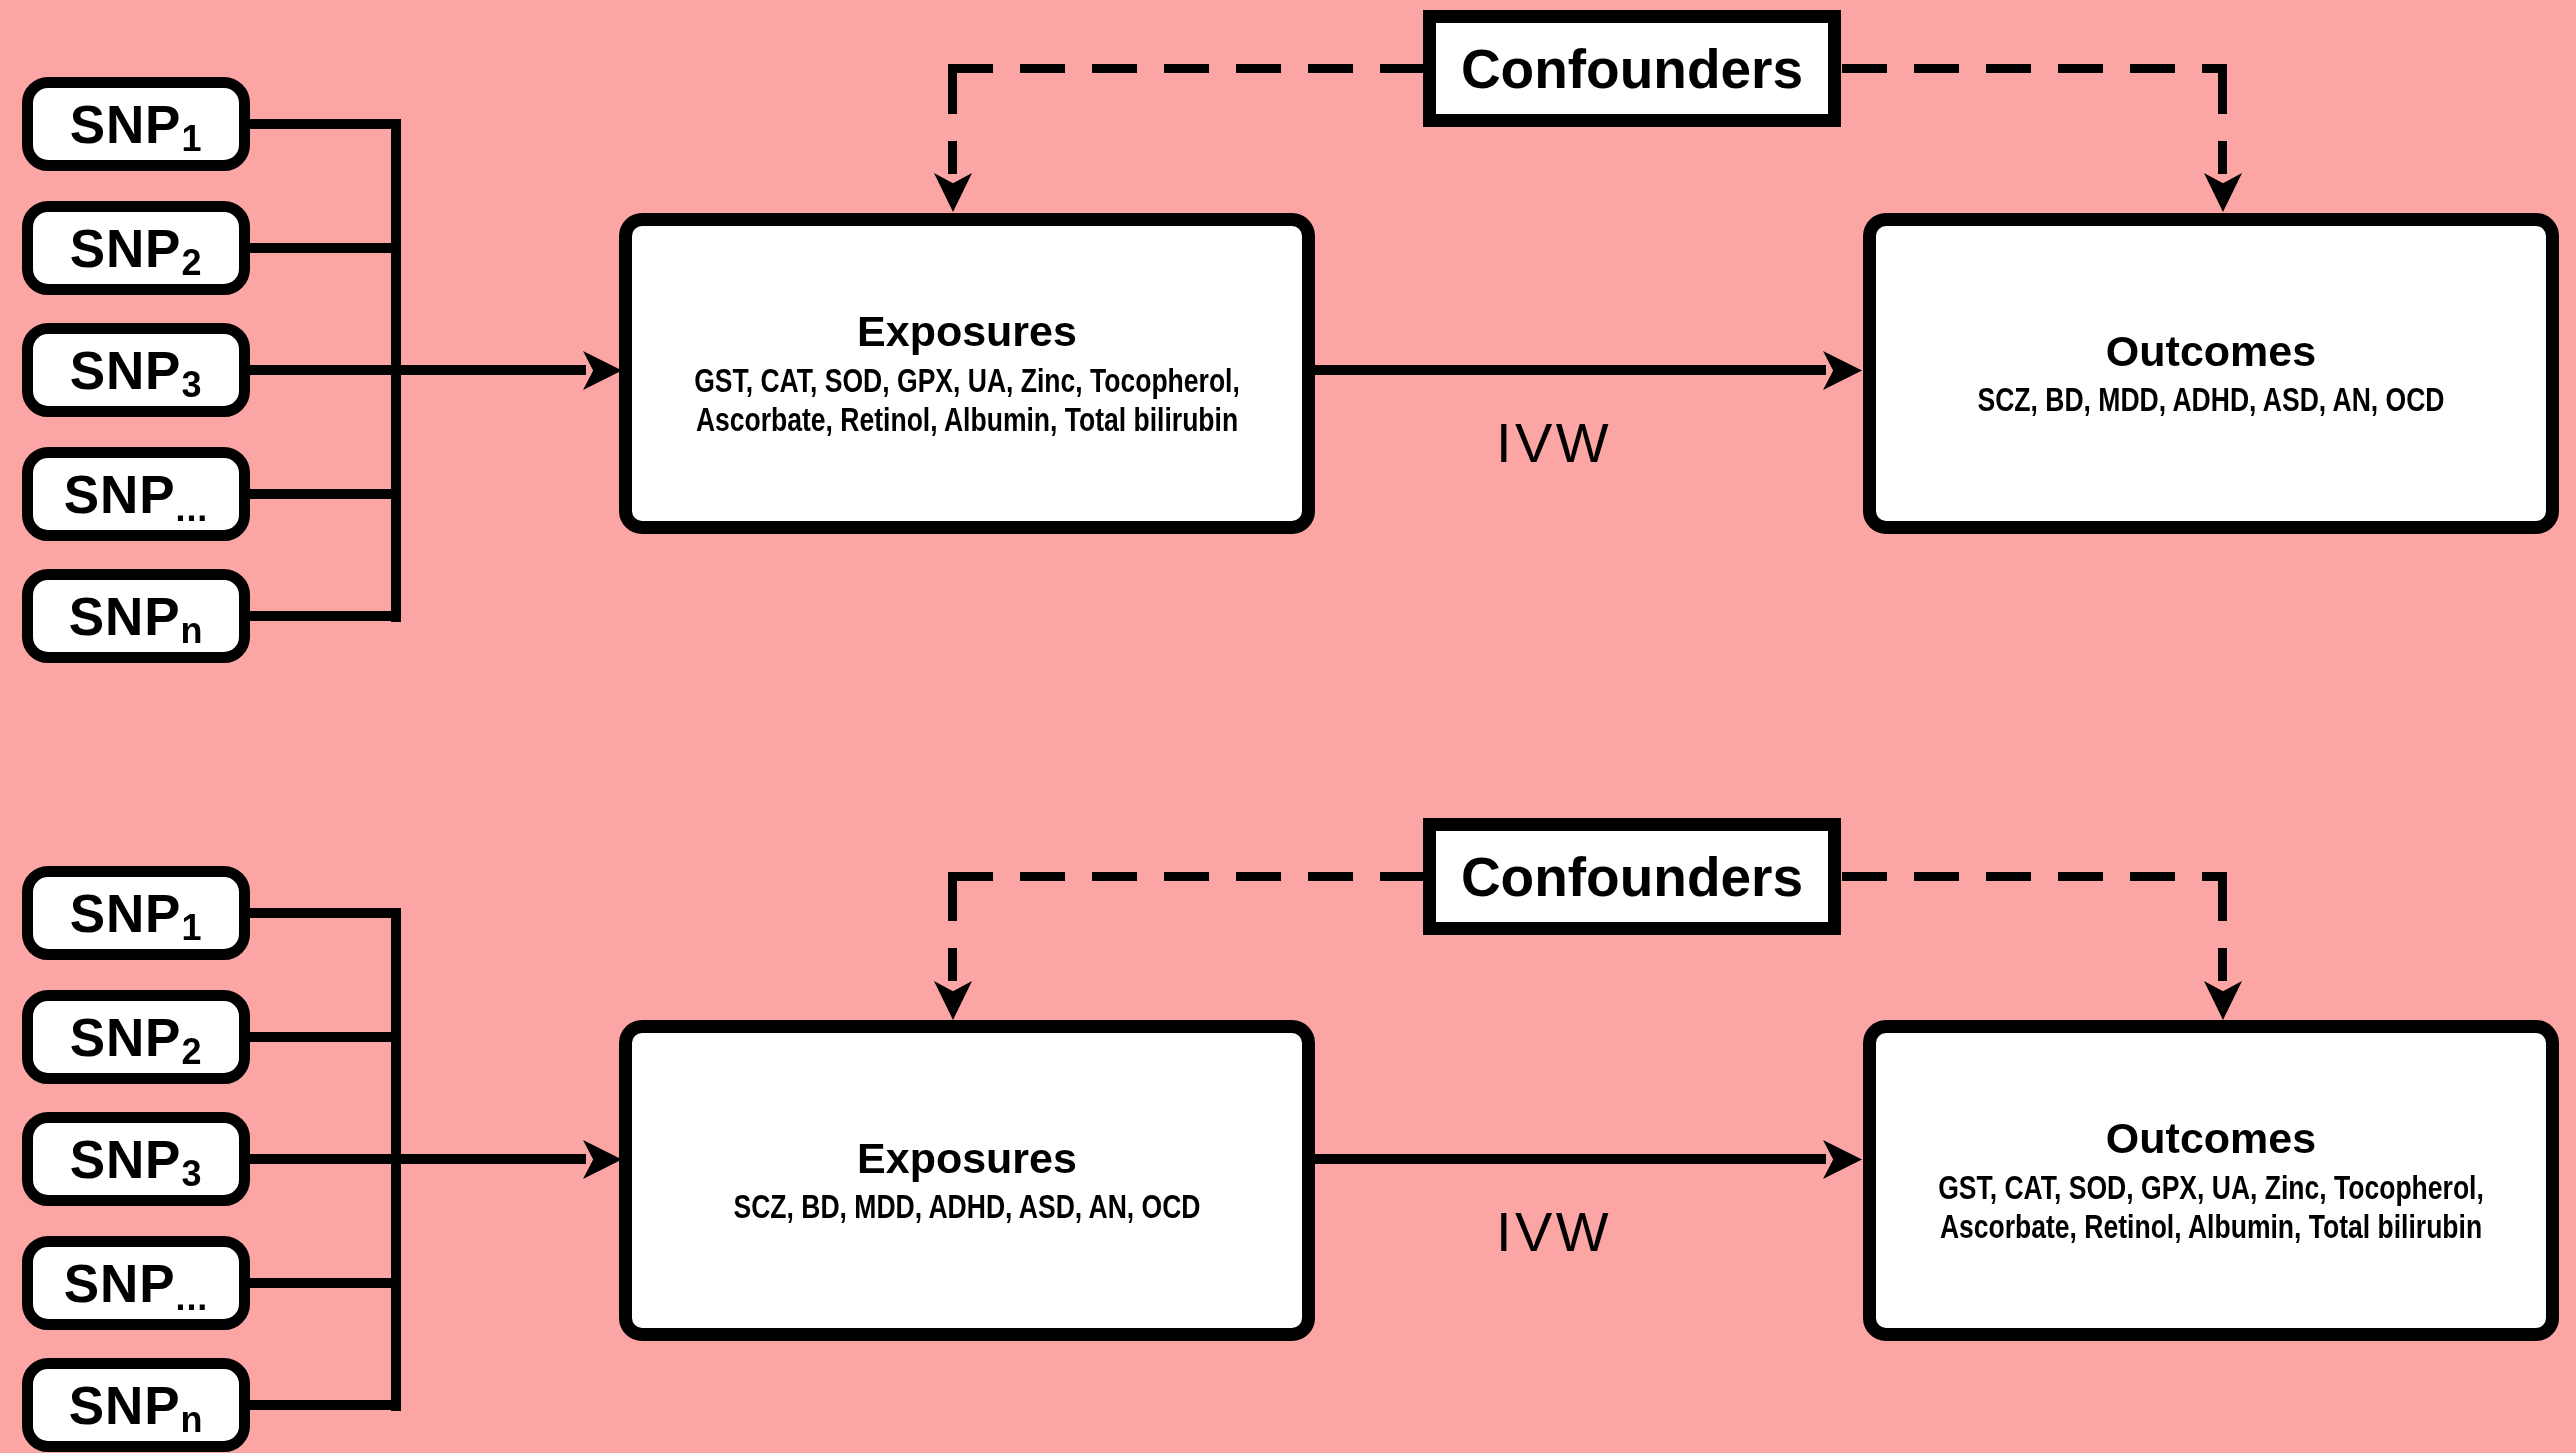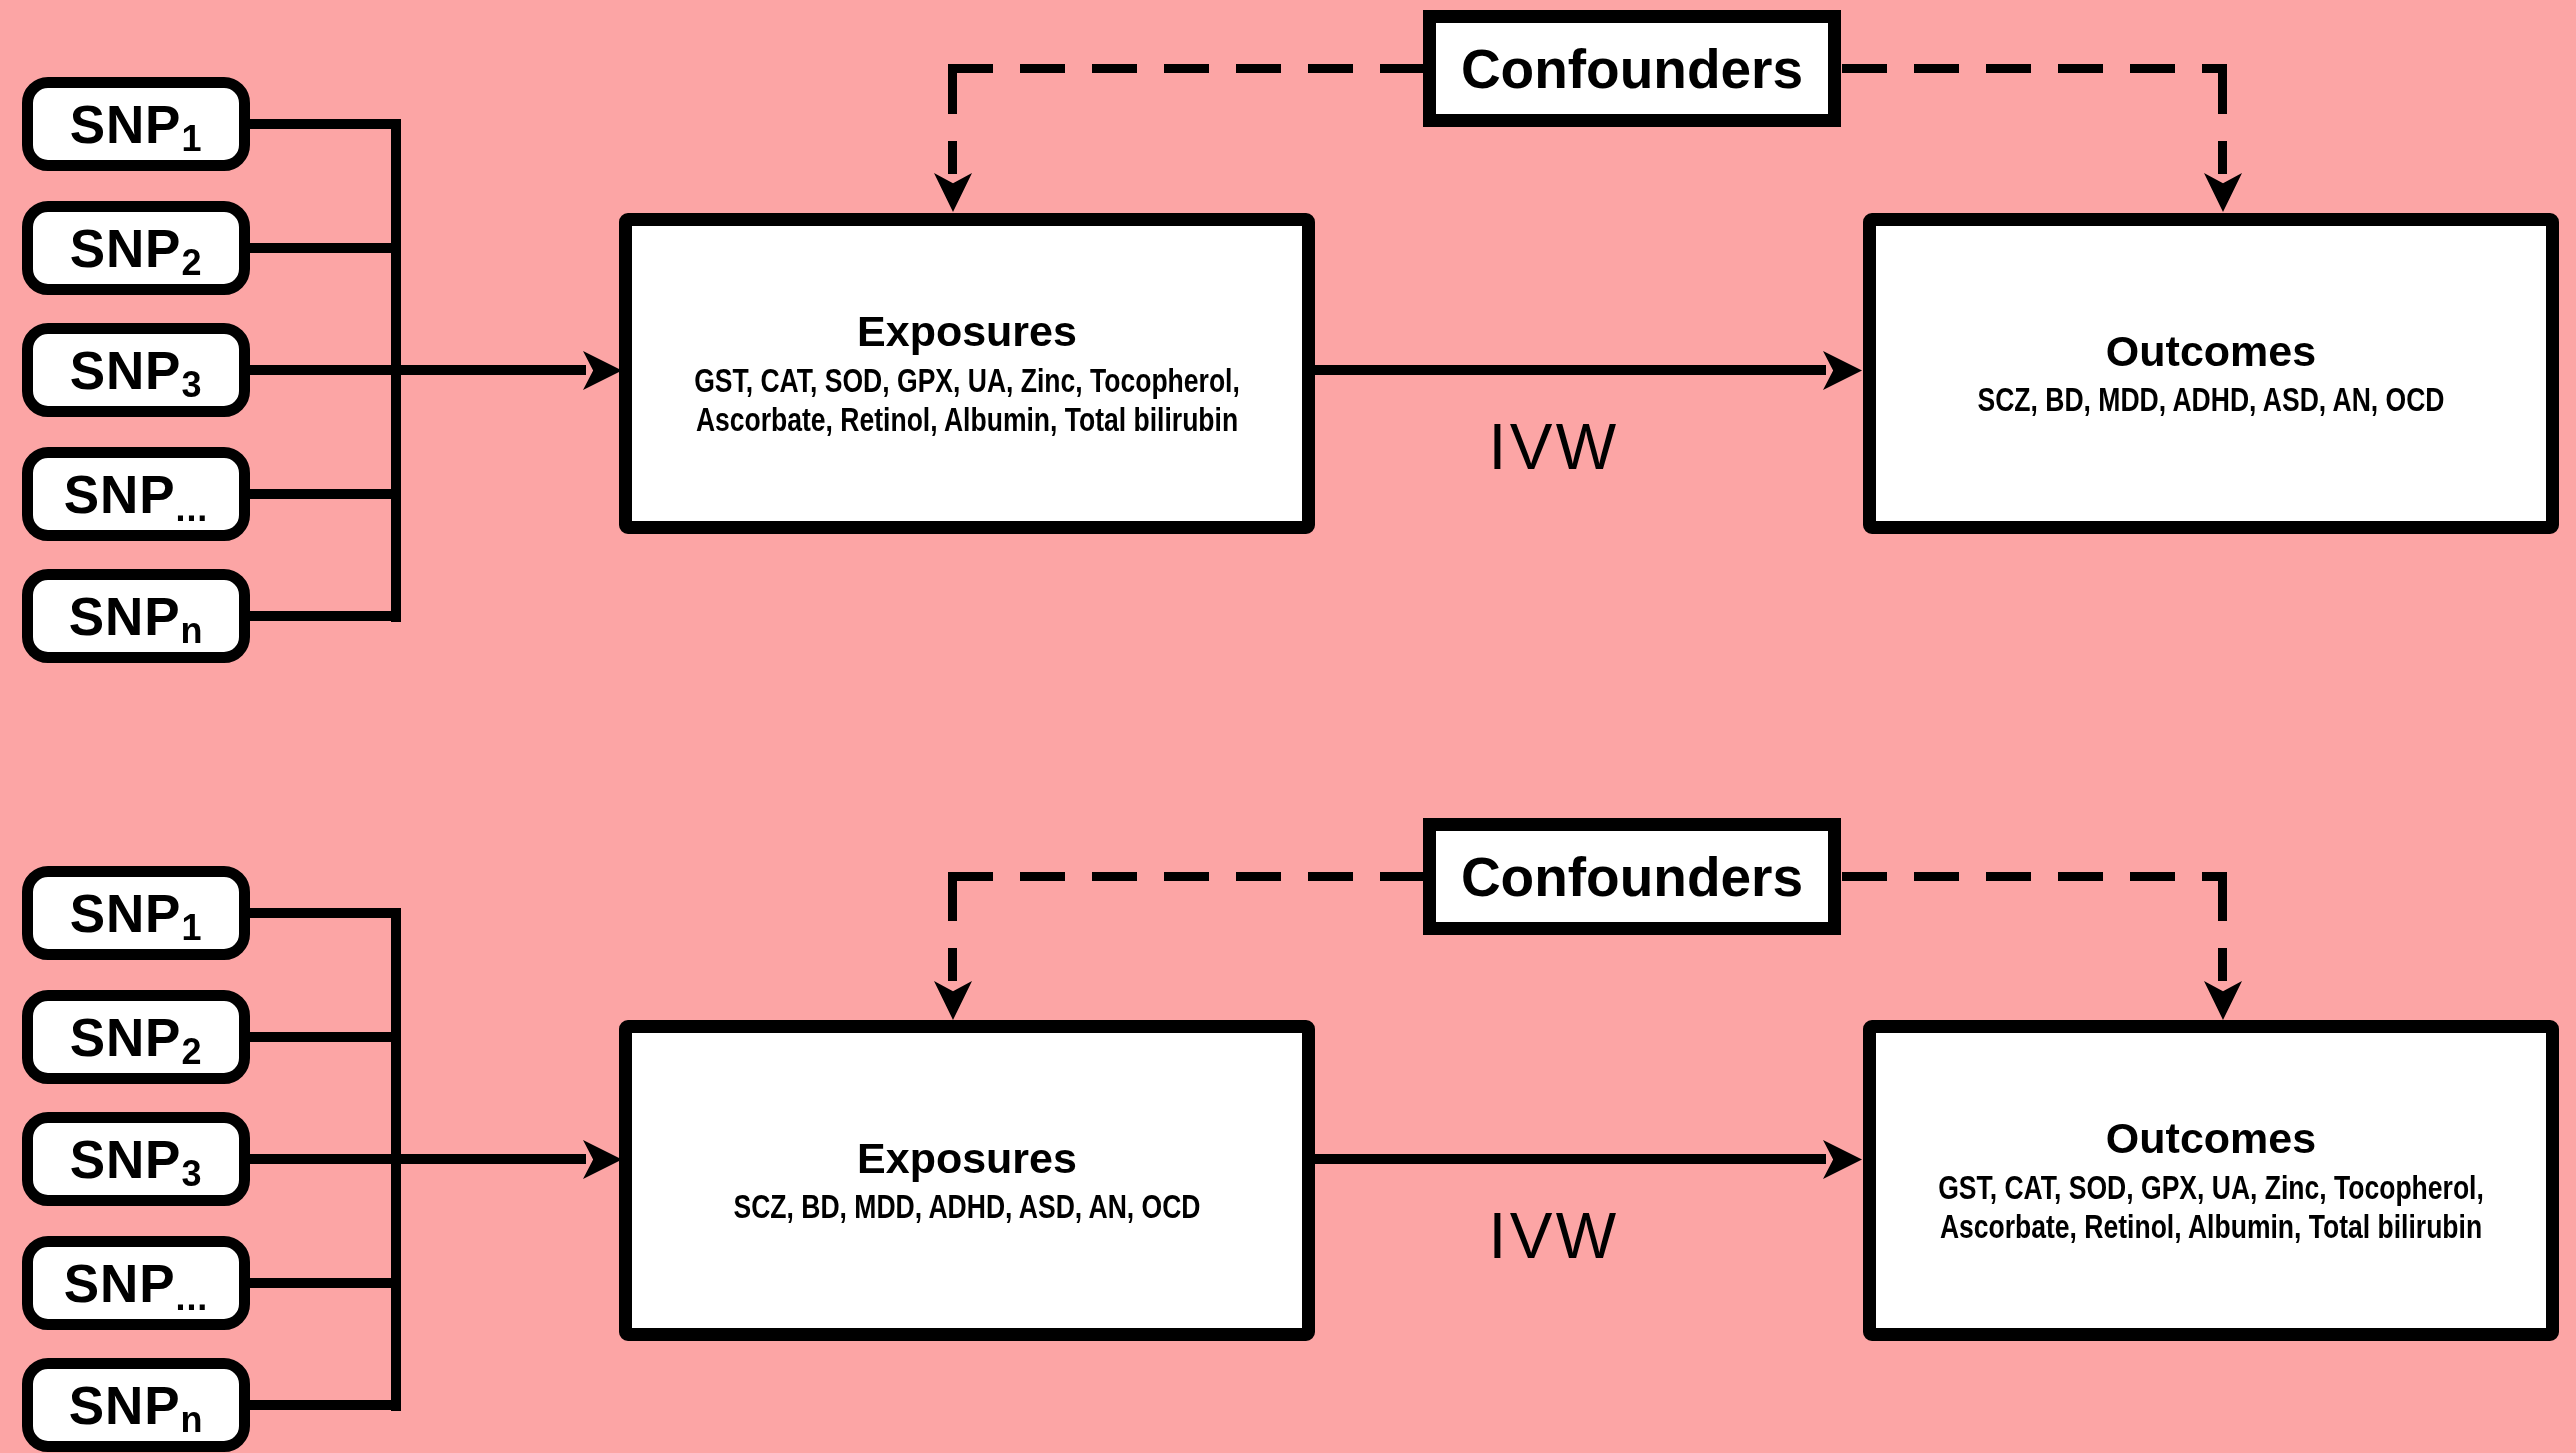--- a/index.html
+++ b/index.html
@@ -14,21 +14,21 @@
     position:absolute;left:22px;width:228px;height:94px;
     border:11px solid #000;border-radius:26px;background:#fff;
     display:flex;align-items:center;justify-content:center;
     font-weight:bold;font-size:53px;letter-spacing:0.9px;
   }
   .snp-sub{display:inline-block;font-size:36px;transform:translateY(14.6px);}
 
   
   .bigbox{
     position:absolute;width:696px;height:321px;background:#fff;
-    border:13px solid #000;border-radius:9px;
+    border:13px solid #000;border-radius:23px;
     display:flex;flex-direction:column;align-items:center;justify-content:center;
     text-align:center;
   }
   .box-title{font-size:43px;font-weight:bold;line-height:1.1;margin-bottom:5.1px;}
   .box-sub{
     width:806px;font-size:34px;font-weight:bold;line-height:1.15;
     transform:scaleX(0.78);transform-origin:50% 50%;
   }
 
   
@@ -45,21 +45,21 @@
   .dash-v{position:absolute;width:9.4px;background:repeating-linear-gradient(180deg,#000 0 45px,transparent 45px 72px);}
 
   
   .arr-r{position:absolute;width:39px;height:39px;background:#000;
          clip-path:polygon(0 0,100% 50%,0 100%,26% 50%);}
   .arr-d{position:absolute;width:38px;height:39px;background:#000;
          clip-path:polygon(0 0,50% 26%,100% 0,50% 100%);}
 
   
   .ivw{position:absolute;left:1315px;width:478px;text-align:center;
-       font-size:64px;font-weight:400;letter-spacing:3.4px;}
+       font-size:56px;font-weight:400;letter-spacing:3.4px;}
 
   
   .p1-snp0{top:77px}.p1-snp1{top:201px}.p1-snp2{top:323px}.p1-snp3{top:447px}.p1-snp4{top:569px}
   .p1-conn0{left:250px;top:119px;width:146px}
   .p1-conn1{left:250px;top:243px;width:146px}
   .p1-conn2{left:250px;top:365px;width:336px}
   .p1-conn3{left:250px;top:489px;width:146px}
   .p1-conn4{left:250px;top:611px;width:146px}
   .p1-bus{left:391px;top:119px;height:503px}
   .p1-snp-arr{left:583px;top:351px}

